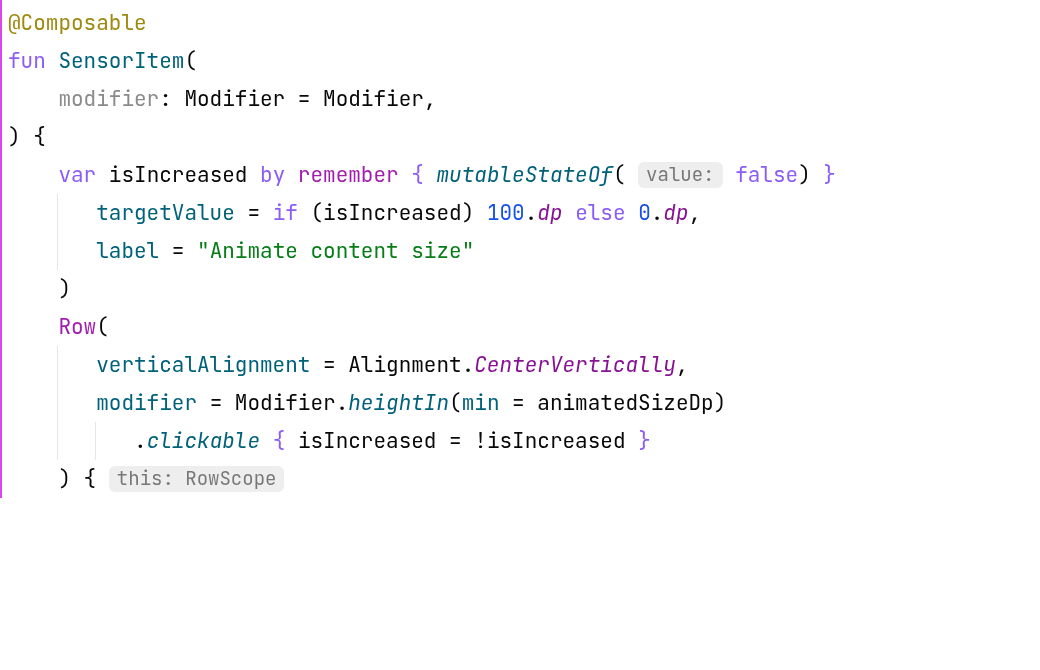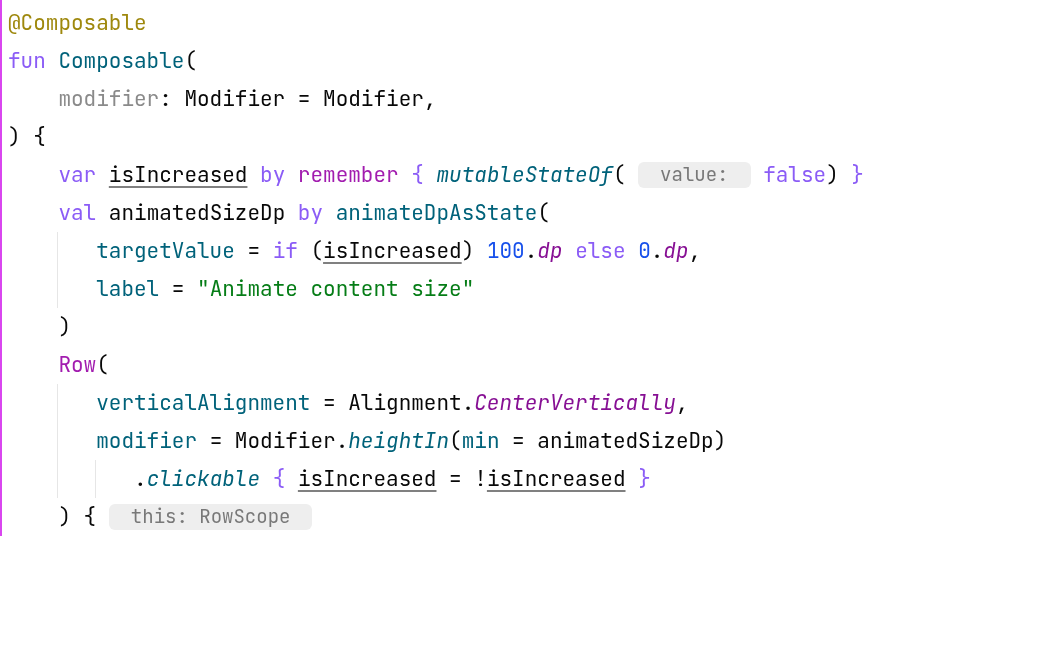--- a/index.html
+++ b/index.html
@@ -19,56 +19,55 @@
   .line { white-space: pre; }
   .annotation   { color: #9e880d; }           
   .kw           { color: #8b5cf6; }           
   .fn           { color: #00627a; }           
   .grey         { color: #8a8a8a; }           
   .prop         { color: #871094; font-style: italic; }           
   .ital         { font-style: italic; margin-top: 12px; }
   .num          { color: #1750eb; }           
   .str          { color: #067d17; }           
   .green        { color: #a21caf; }           
-  .mut          { text-decoration: underline; text-decoration-color: #808080; text-underline-offset: 4px; }
+  .mut          { text-decoration-color: #808080; text-underline-offset: 4px; }
   .hint {
     display: inline-block;
     background: #eeeeee;
     color: #787878;
     border-radius: 6px;
-    padding: 0 22px;
+    padding: 0 8px;
     font-size: 19px;
     line-height: 26px;
     vertical-align: 1px;
   }
   .vguide1, .vguide2 {
     display: inline-block;
     border-left: 1px solid #e6e6e6;
     height: 38px;
     vertical-align: top;
     margin-left: -1px;
   }
 </style>
 </head>
 <body>
 
 <div class="code-container">
 
   <div class="line"><span class="annotation">@Composable</span></div>
 
-  <div class="line"><span class="kw">fun</span> <span class="fn">Composable</span><span>(</span></div>
+  <div class="line"><span class="kw">fun</span> <span class="fn">SensorItem</span><span>(</span></div>
 
   <div class="line">    <span class="grey">modifier</span><span>: </span><span>Modifier</span><span> = </span><span>Modifier</span><span>,</span></div>
 
 
   <div class="line"><span>) {</span></div>
 
   <div class="line">    <span class="kw">var</span> <span class="mut">isIncreased</span> <span class="kw">by</span> <span class="green">remember</span> <span class="kw">{</span> <span class="fn ital">mutableStateOf</span>( <span class="hint">value:</span> <span class="kw">false</span><span>)</span> <span class="kw">}</span></div>
 
-  <div class="line">    <span class="kw">val</span> <span>animatedSizeDp</span> <span class="kw">by</span> <span class="fn">animateDpAsState</span><span>(</span></div>
 
   <div class="line">    <span class="vguide1"></span>   <span class="fn">targetValue</span><span> = </span><span class="kw">if</span> <span>(</span><span class="mut">isIncreased</span><span>)</span> <span class="num">100</span><span>.</span><span class="prop ital">dp</span> <span class="kw">else</span> <span class="num">0</span><span>.</span><span class="prop ital">dp</span><span>,</span></div>
 
   <div class="line">    <span class="vguide1"></span>   <span class="fn">label</span><span> = </span><span class="str">"Animate content size"</span></div>
 
   <div class="line">    <span>)</span></div>
 
   <div class="line">    <span class="green">Row</span><span>(</span></div>
 
   <div class="line">    <span class="vguide1"></span>   <span class="fn">verticalAlignment</span><span> = </span><span>Alignment</span><span>.</span><span class="prop">CenterVertically</span><span>,</span></div>

